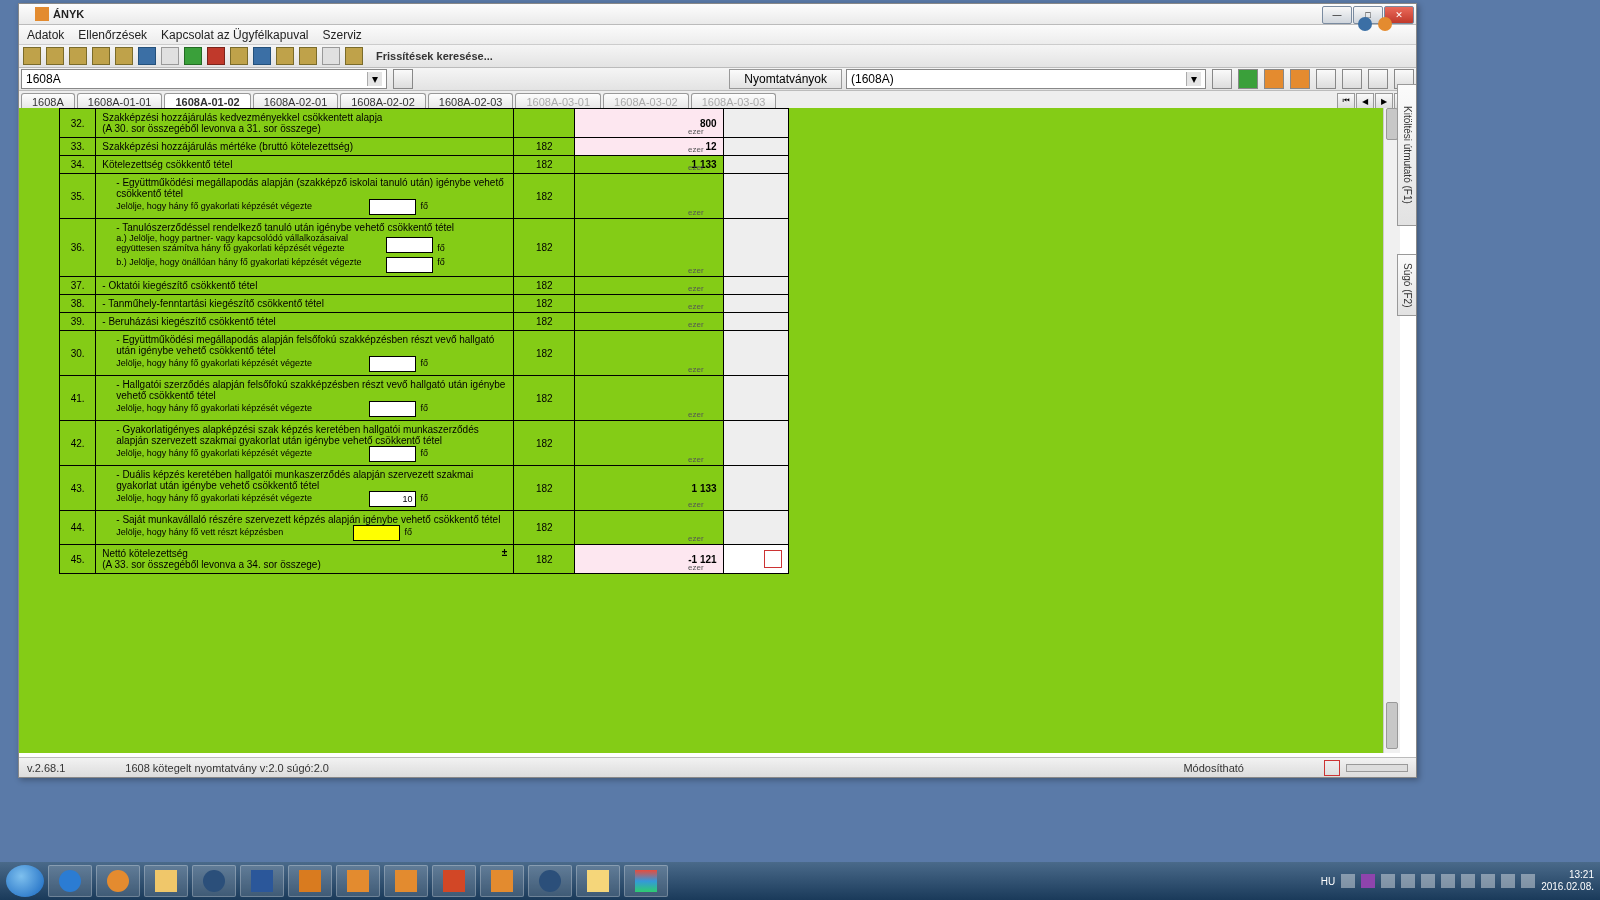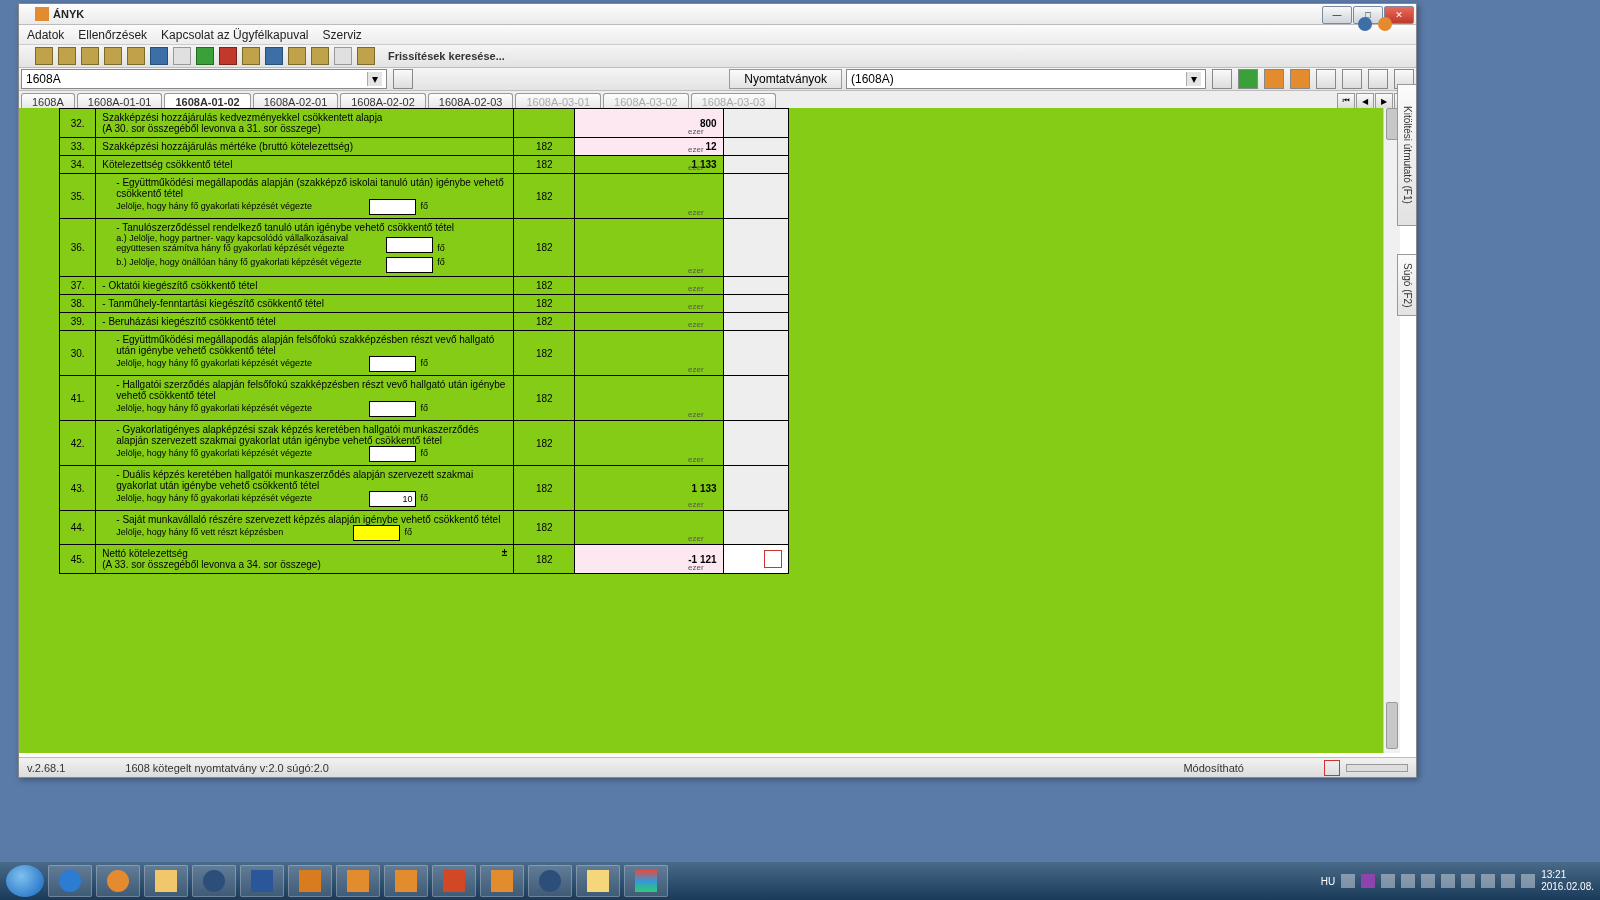--- a/index.html
+++ b/index.html
@@ -6,21 +6,21 @@
 .bg{position:absolute;inset:0;background:#5a7aa8}
 .appwin{position:absolute;left:18px;top:3px;width:1397px;height:773px;background:#fff;border:1px solid #888;box-shadow:2px 2px 6px rgba(0,0,0,.3)}
 .titlebar{height:20px;background:linear-gradient(#fdfdfd,#eaeaea);display:flex;align-items:center;padding:0 16px;border-bottom:1px solid #bbb}
 .titlebar .icon{width:14px;height:14px;background:#e38b2f;margin-right:4px}
 .titlebar .ttl{flex:1;color:#222;font-weight:bold}
 .winbtns{position:absolute;right:2px;top:2px;display:flex;gap:1px}
 .winbtn{width:28px;height:16px;background:linear-gradient(#f8f8f8,#cfd5dc);border:1px solid #7a8ba0;border-radius:2px;display:flex;align-items:center;justify-content:center;font-size:9px}
 .winbtn.close{background:linear-gradient(#eb6a5a,#c0392b);color:#fff}
 .menubar{height:19px;background:linear-gradient(#fbfbfb,#ececec);display:flex;align-items:center;gap:14px;padding:0 8px;border-bottom:1px solid #ccc;font-size:12px;color:#222}
 .menubar span{cursor:default}
-.toolbar{height:22px;background:linear-gradient(#f5f5f5,#e3e3e3);border-bottom:1px solid #bbb;display:flex;align-items:center;gap:5px;padding:0 16px}
+.toolbar{height:22px;background:linear-gradient(#f5f5f5,#e3e3e3);border-bottom:1px solid #bbb;display:flex;align-items:center;gap:5px;padding:0 4px}
 .tbtn{width:16px;height:16px;display:inline-block;background:#bfa24a;border:1px solid #7a6b2a}
 .tbtn.blue{background:#3b6fa5;border-color:#24507a}
 .tbtn.green{background:#3aa03a;border-color:#236b23}
 .tbtn.red{background:#c0392b;border-color:#7a241b}
 .tbtn.plain{background:#e0e0e0;border-color:#999}
 .toolbar .txt{margin-left:8px;color:#333;font-weight:bold}
 .combobar{height:22px;background:linear-gradient(#f5f5f5,#e3e3e3);border-bottom:1px solid #bbb;display:flex;align-items:center;padding:0 2px;gap:4px}
 .combo{height:18px;border:1px solid #888;background:#fff;display:flex;align-items:center;padding:0 4px;font-size:12px}
 .combo.big{width:356px}
 .combo .arrow{margin-left:auto;width:14px;text-align:center;background:#e5e5e5;border-left:1px solid #aaa}
@@ -56,21 +56,21 @@
 .statusbar{position:absolute;left:0;right:0;bottom:0;height:19px;background:linear-gradient(#f2f2f2,#dcdcdc);border-top:1px solid #bbb;display:flex;align-items:center;padding:0 8px;font-size:11px;color:#333}
 .statusbar .c{margin-left:auto;margin-right:80px}
 .sidepanel{position:absolute;right:0;top:80px;width:18px;height:140px;background:linear-gradient(#fbfbfb,#e2e2e2);border:1px solid #999;border-right:none;writing-mode:vertical-rl;text-orientation:mixed;font-size:10px;display:flex;align-items:center;justify-content:center;color:#333}
 .sidepanel2{top:250px;height:60px}
 .taskbar{position:absolute;left:0;right:0;bottom:0;height:38px;background:linear-gradient(#4a6a8a,#1a3a5a);display:flex;align-items:center;padding:0 6px;gap:4px}
 .start{width:38px;height:32px;border-radius:50%;background:radial-gradient(circle at 40% 35%,#7ec0ee,#1565c0)}
 .tbicon{width:42px;height:30px;background:rgba(255,255,255,.15);border:1px solid rgba(255,255,255,.25);border-radius:2px;display:flex;align-items:center;justify-content:center}
 .tbicon span{width:22px;height:22px;display:inline-block}
 .tray{margin-left:auto;display:flex;align-items:center;gap:6px;color:#fff;font-size:10px}
 .tray .ic{width:14px;height:14px;background:rgba(255,255,255,.4)}
-.tray .clk{text-align:left;line-height:12px}
+.tray .clk{text-align:right;line-height:12px}
 .ribbon{position:absolute;right:24px;top:0;height:40px;display:flex;align-items:center;gap:6px;z-index:5}
 .ribbon .r{width:14px;height:14px;border-radius:50%;background:#3b6fa5}
 </style>
 </head>
 <body>
 
 <div class="bg"></div>
 
 <div class="appwin">
   <div class="ribbon">

